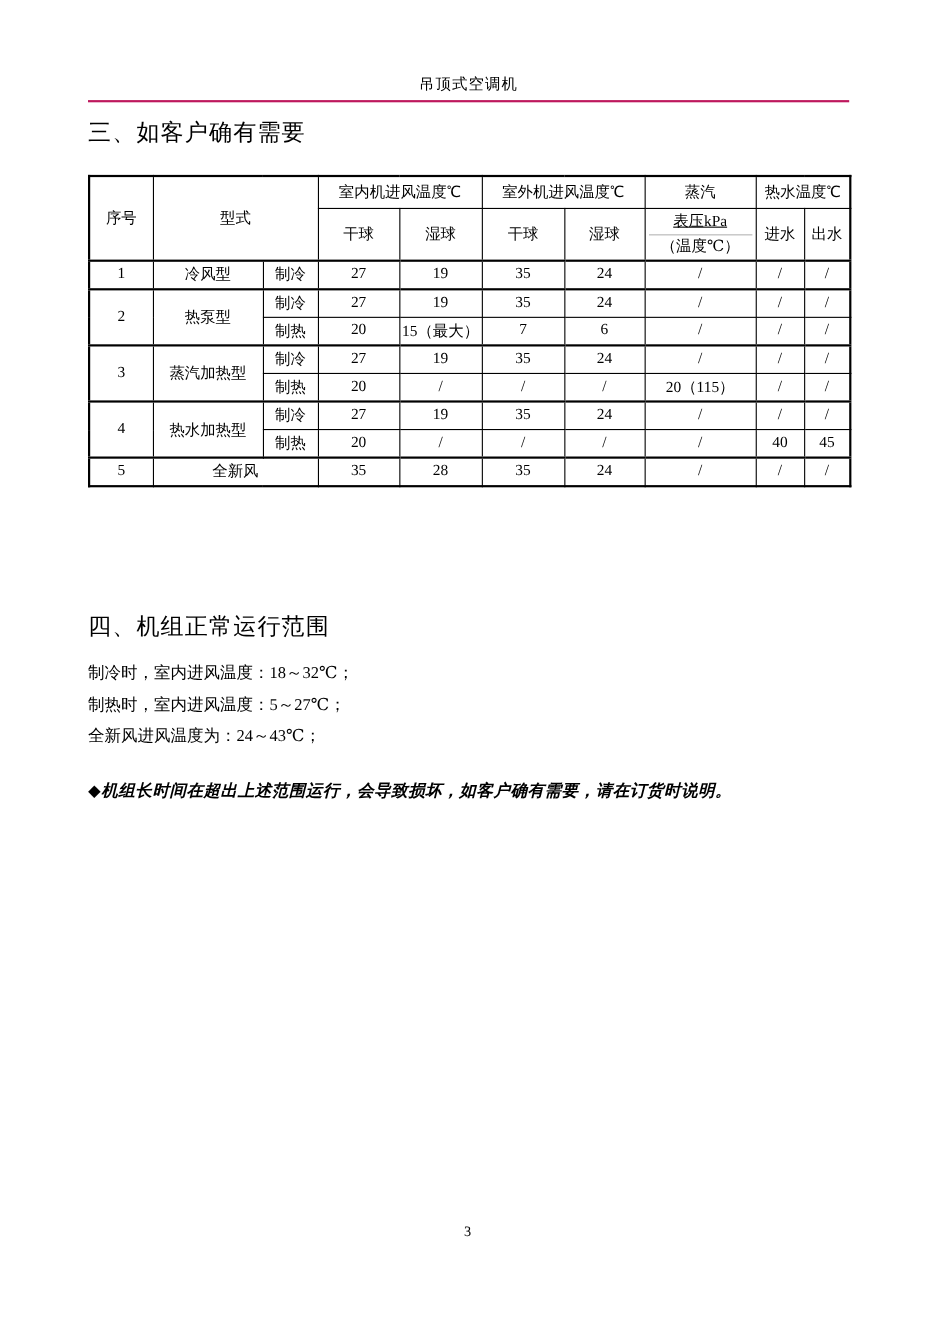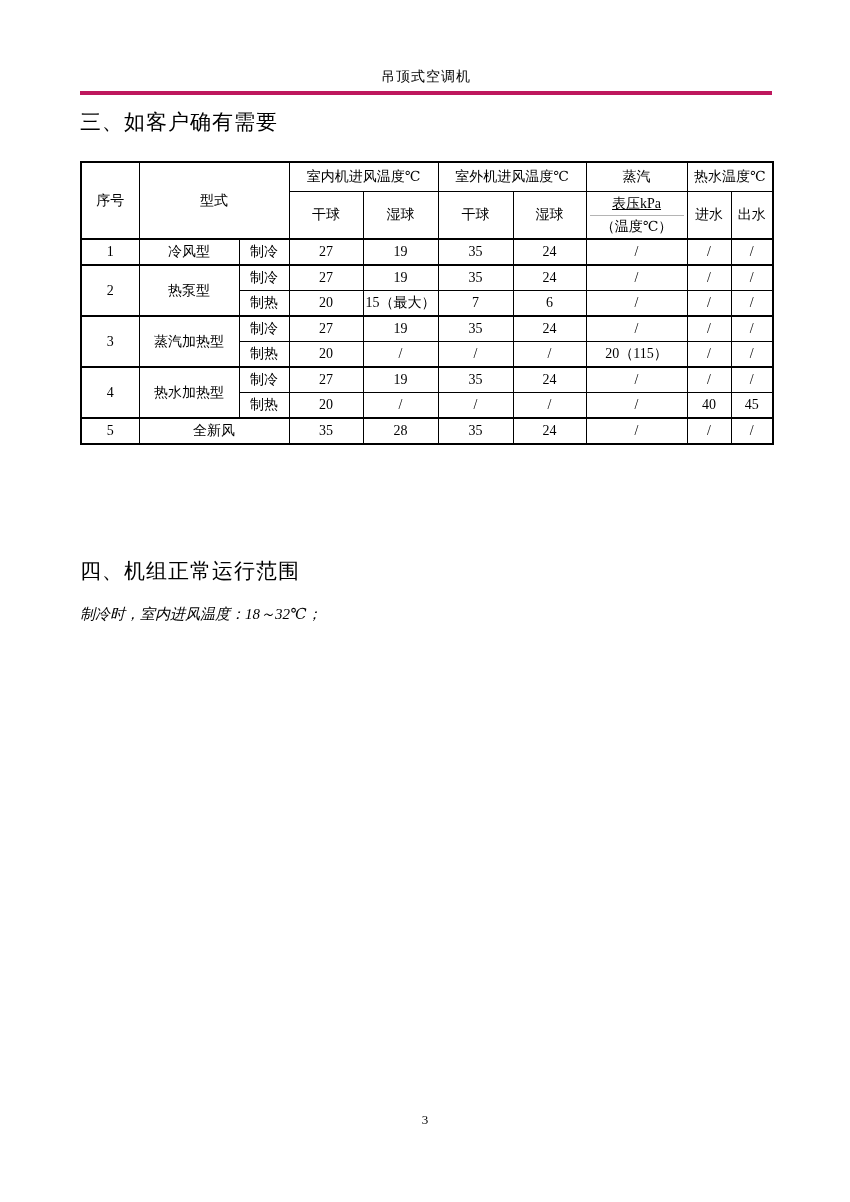--- a/index.html
+++ b/index.html
@@ -12,21 +12,21 @@
     overflow:hidden;
   }
   .content { margin:0 78px 0 80px; }
 
   
   .doc-header {
     padding-top:68px;
     text-align:center;
     font-size:14px;
     letter-spacing:1px;
-    border-bottom:4px solid #be185d;
+    border-bottom:2px solid #be185d;
     padding-bottom:5px;
   }
 
   .sec-heading {
     font-size:21px;
     margin-top:13px;
     letter-spacing:1px;
   }
 
   
@@ -39,35 +39,35 @@
   }
   table.cond td {
     border:1px solid #000;
     text-align:center;
     vertical-align:middle;
     font-size:14px;
     padding:0;
     overflow:hidden;
     white-space:nowrap;
   }
-  tr.h1 td { height:28px; }
+  tr.h1 td { height:28px;font-family:Liberation Mono, monospace; }
   tr.h2 td { height:46px; }
   tr.dr td { height:24px; }
   tr.gt td { border-top:2px solid #000; }
 
   .steam-stack { line-height:22px; }
   .steam-stack .top {
     border-bottom:1px solid #b4b4b4;
     margin:0 3px;
     text-decoration:underline;
   }
 
   
   .sec4-heading { margin-top:112px; }
-  .s4lines { margin-top:15px;font-style:italic; }
+  .s4lines { margin-top:15px; }
   .s4line {
     font-size:15px;
     line-height:29px;
   }
   .s4line.indent { margin-left:4em; }
 
   .note {
     margin-top:25px;
     font-size:15px;
     font-weight:bold;
@@ -225,19 +225,22 @@
           <td>/</td>
           <td>/</td>
         </tr>
       </tbody>
     </table>
 
     <div class="sec-heading sec4-heading">四、机组正常运行范围</div>
 
     <div class="s4lines">
       <div class="s4line">制冷时，室内进风温度：18～32℃；</div>
+      <div class="s4line">制热时，室内进风温度：5～27℃；</div>
+      <div class="s4line">全新风进风温度为：24～43℃；</div>
     </div>
 
+    <div class="note">◆机组长时间在超出上述范围运行，会导致损坏，如客户确有需要，请在订货时说明。</div>
 
   </div>
 
   <div class="page-num">3</div>
 </div>
 
 </body></html>

